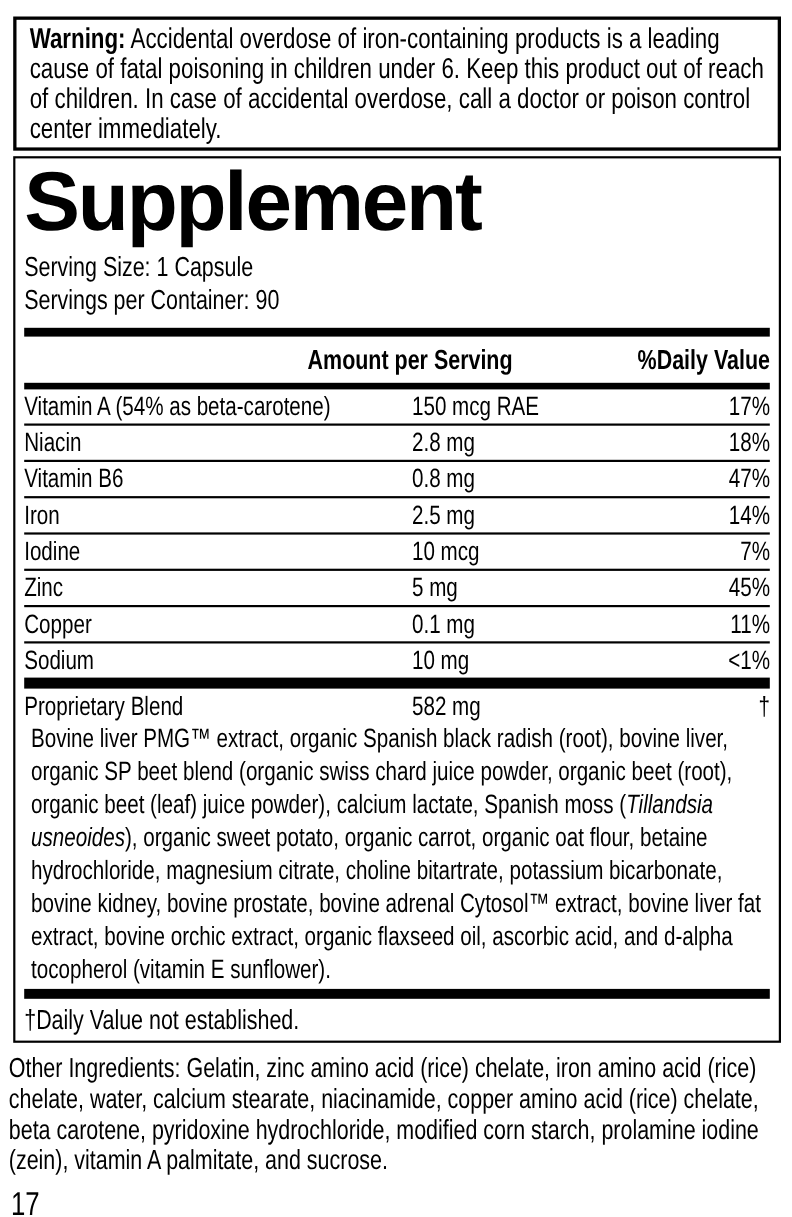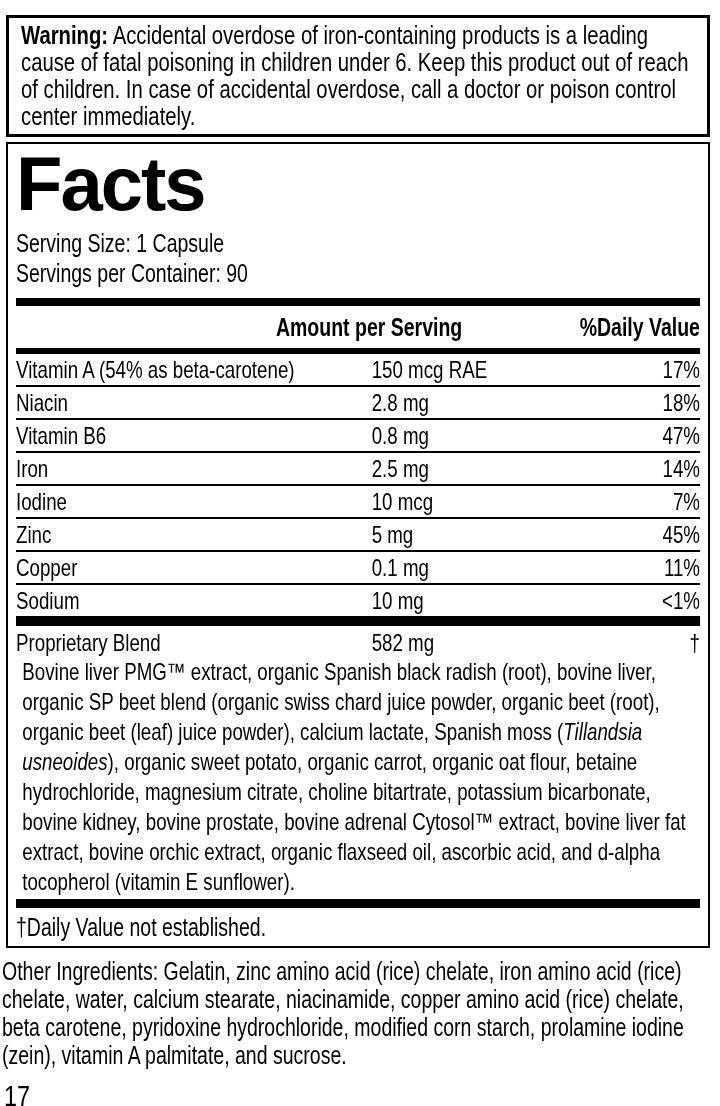--- a/index.html
+++ b/index.html
@@ -4,21 +4,21 @@
 <style>
   * { box-sizing: border-box; }
   html, body { margin: 0; padding: 0; background: #ffffff; }
   .page {
     position: relative;
     width: 720px;
     height: 1106px;
     background: #ffffff;
     color: #000000;
     font-family: "Liberation Sans", sans-serif;
-    padding: 15px 10px 0 6px;
+    padding: 15px 10px 0 12px;
     overflow: hidden;
   }
   
   .cond {
     width: 128.2%;
     transform: scaleX(0.78);
     transform-origin: 0 0;
   }
   
   .warning-box {
@@ -86,21 +86,21 @@
 
   <div class="warning-box">
     <div class="cond">
       <p><span class="bold">Warning:</span> <span>Accidental overdose of iron-containing products is a leading cause of fatal poisoning in children under 6. Keep this product out of reach of children. In case of accidental overdose, call a doctor or poison control center immediately.</span></p>
     </div>
   </div>
 
   <div class="facts-box">
 
     <div class="title">
-      <span>Facts</span>
+      <span>Supplement</span>
     </div>
 
     <div class="cond">
       <div class="serving-block">
         <div>Serving Size: 1 Capsule</div>
         <div>Servings per Container: 90</div>
       </div>
 
       <div class="bar bar8"></div>
 

